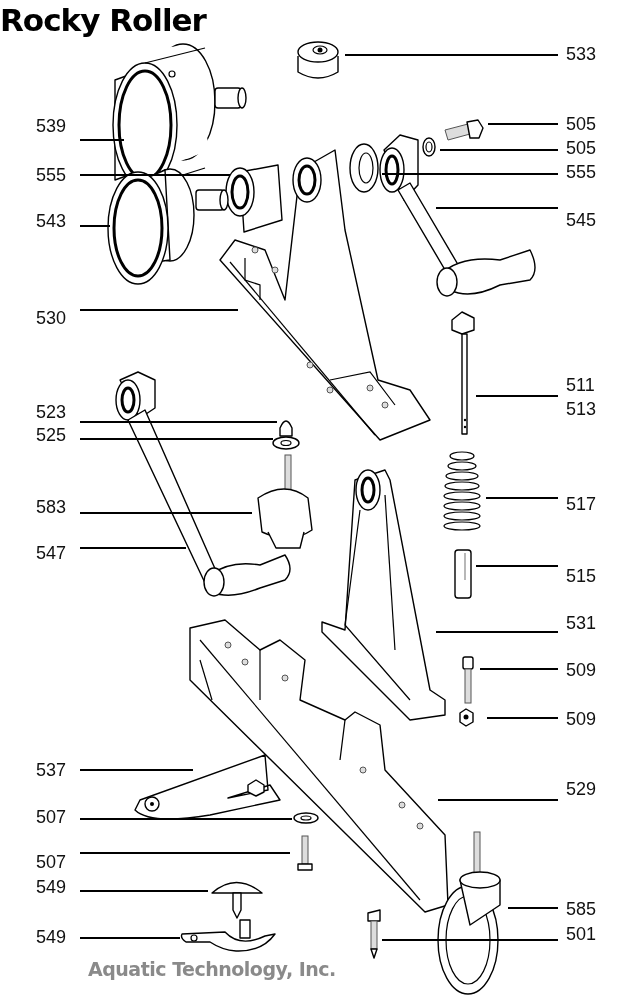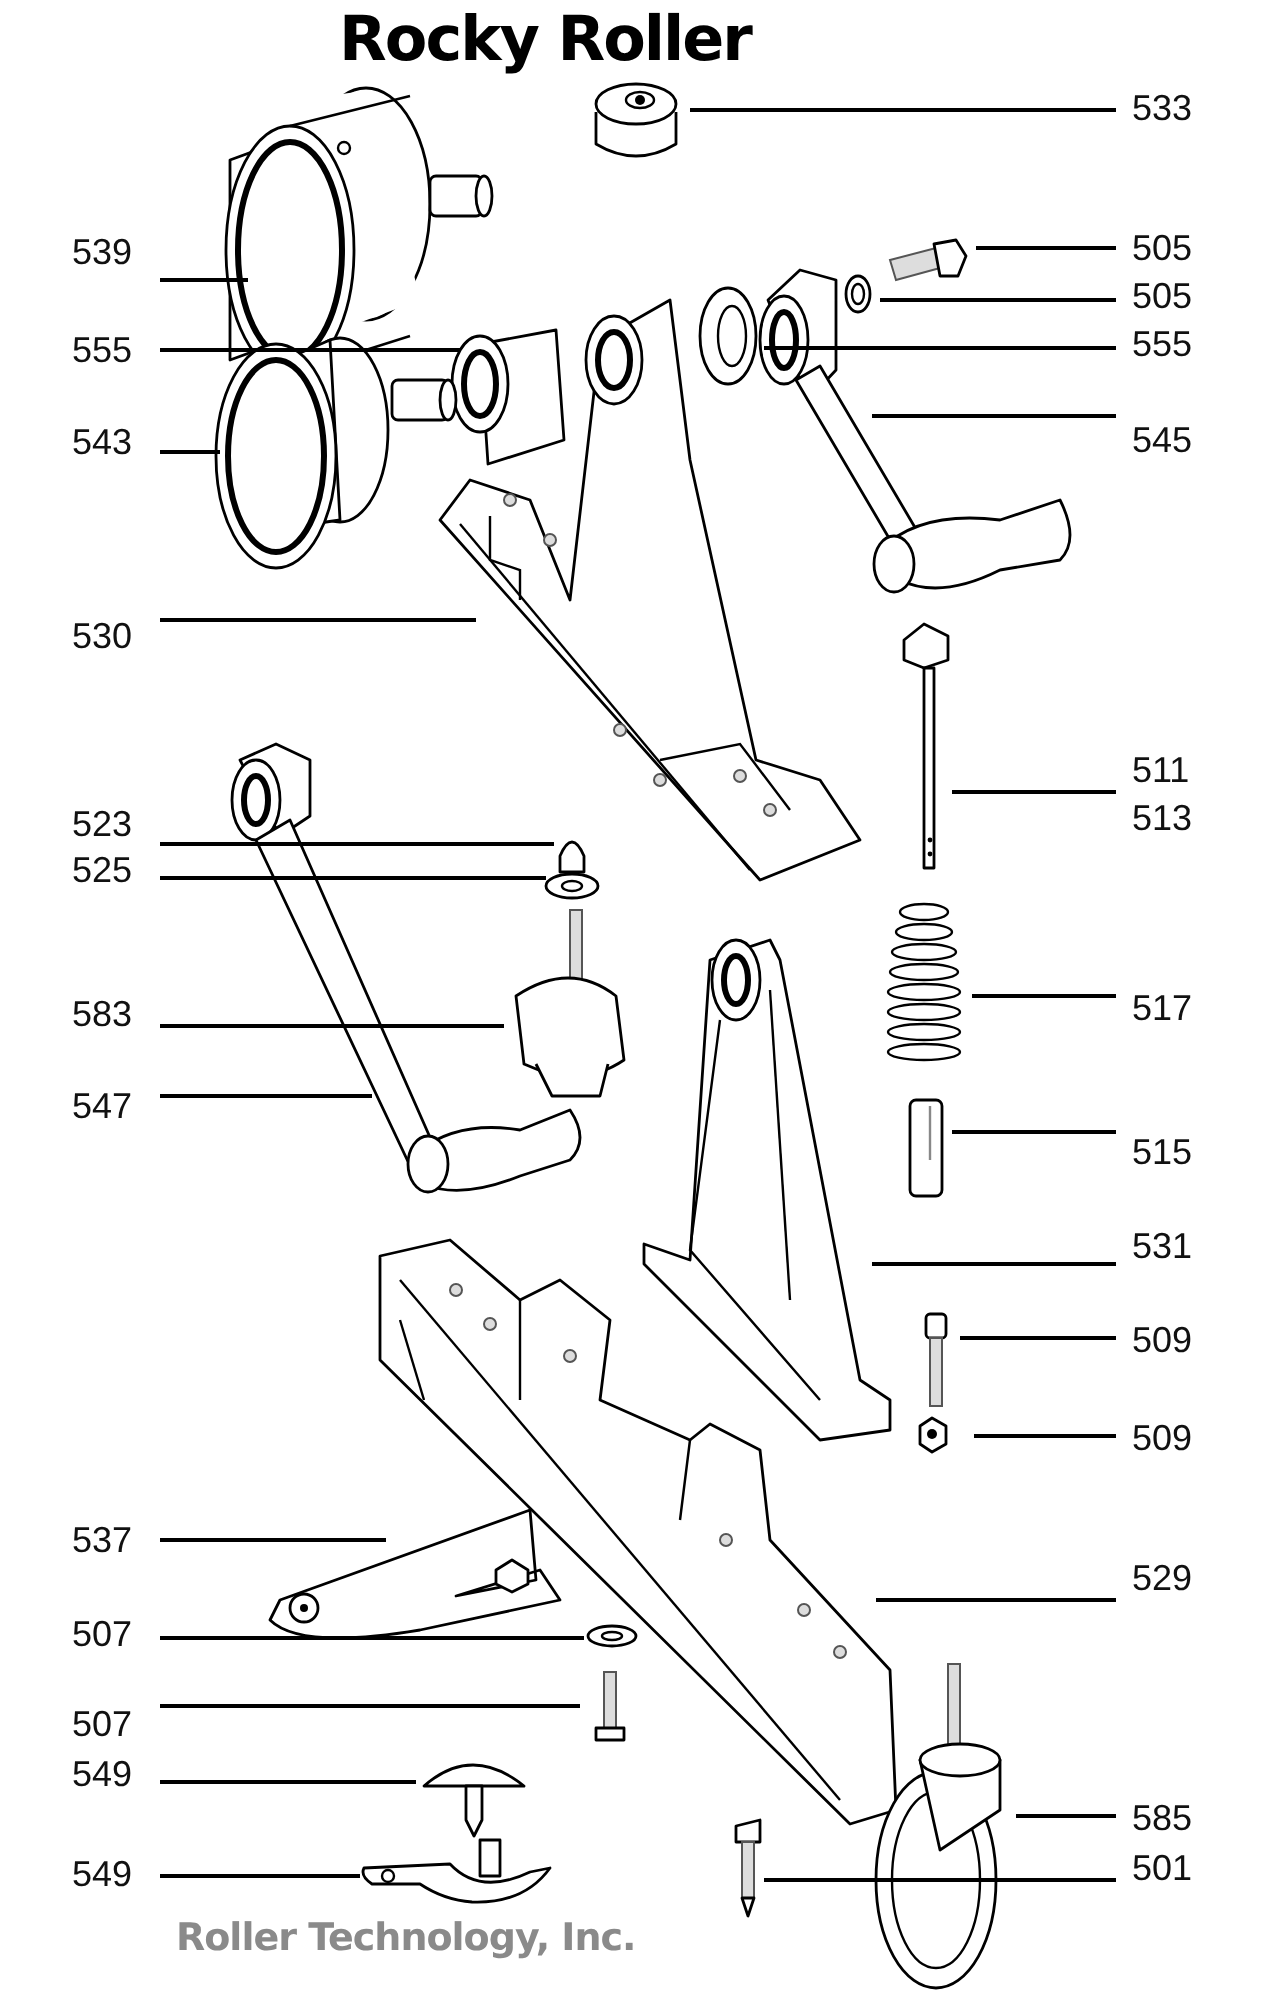--- a/index.html
+++ b/index.html
@@ -1,18 +1,18 @@
 <!DOCTYPE html>
 <html><head>
 <meta charset="utf-8">
 <style>
   html, body { margin: 0; padding: 0; background: #ffffff; }
   body { width: 636px; height: 1000px; position: relative; overflow: hidden; font-family: "Liberation Sans", sans-serif; }
   #stage { position: absolute; left: 0; top: 0; width: 636px; height: 1000px; }
-  .title { position: absolute; left: 0; width: 545px; top: 2px; text-align: center; font-family: "DejaVu Sans", sans-serif; font-weight: bold; font-size: 31px; color: #000; letter-spacing: -1px; }
+  .title { position: absolute; left: 0; width: 545px; top: 2px; text-align: left; font-family: "DejaVu Sans", sans-serif; font-weight: bold; font-size: 31px; color: #000; letter-spacing: -1px; }
   .footer { position: absolute; left: 88px; top: 958px; font-family: "DejaVu Sans", sans-serif; font-weight: bold; font-size: 19px; color: #8a8a8a; letter-spacing: -0.5px; }
   .lbl { font-family: "Liberation Sans", sans-serif; font-size: 18px; fill: #111; }
   .ln { stroke: #000; stroke-width: 2; }
   .p { fill: #fff; stroke: #000; stroke-width: 1.4; stroke-linejoin: round; }
   .pt { fill: none; stroke: #000; stroke-width: 1.2; }
   .dk { fill: #000; }
   .gry { fill: #ddd; stroke: #555; stroke-width: 1; }
 </style>
 </head>
 <body>
@@ -269,14 +269,14 @@
       <text class="lbl" x="566" y="582">515</text>
       <text class="lbl" x="566" y="629">531</text>
       <text class="lbl" x="566" y="676">509</text>
       <text class="lbl" x="566" y="725">509</text>
       <text class="lbl" x="566" y="795">529</text>
       <text class="lbl" x="566" y="915">585</text>
       <text class="lbl" x="566" y="940">501</text>
     </g>
   </svg>
 
-  <div class="footer">Roller Technology, Inc.</div>
+  <div class="footer">Aquatic Technology, Inc.</div>
 </div>
 
 </body></html>

